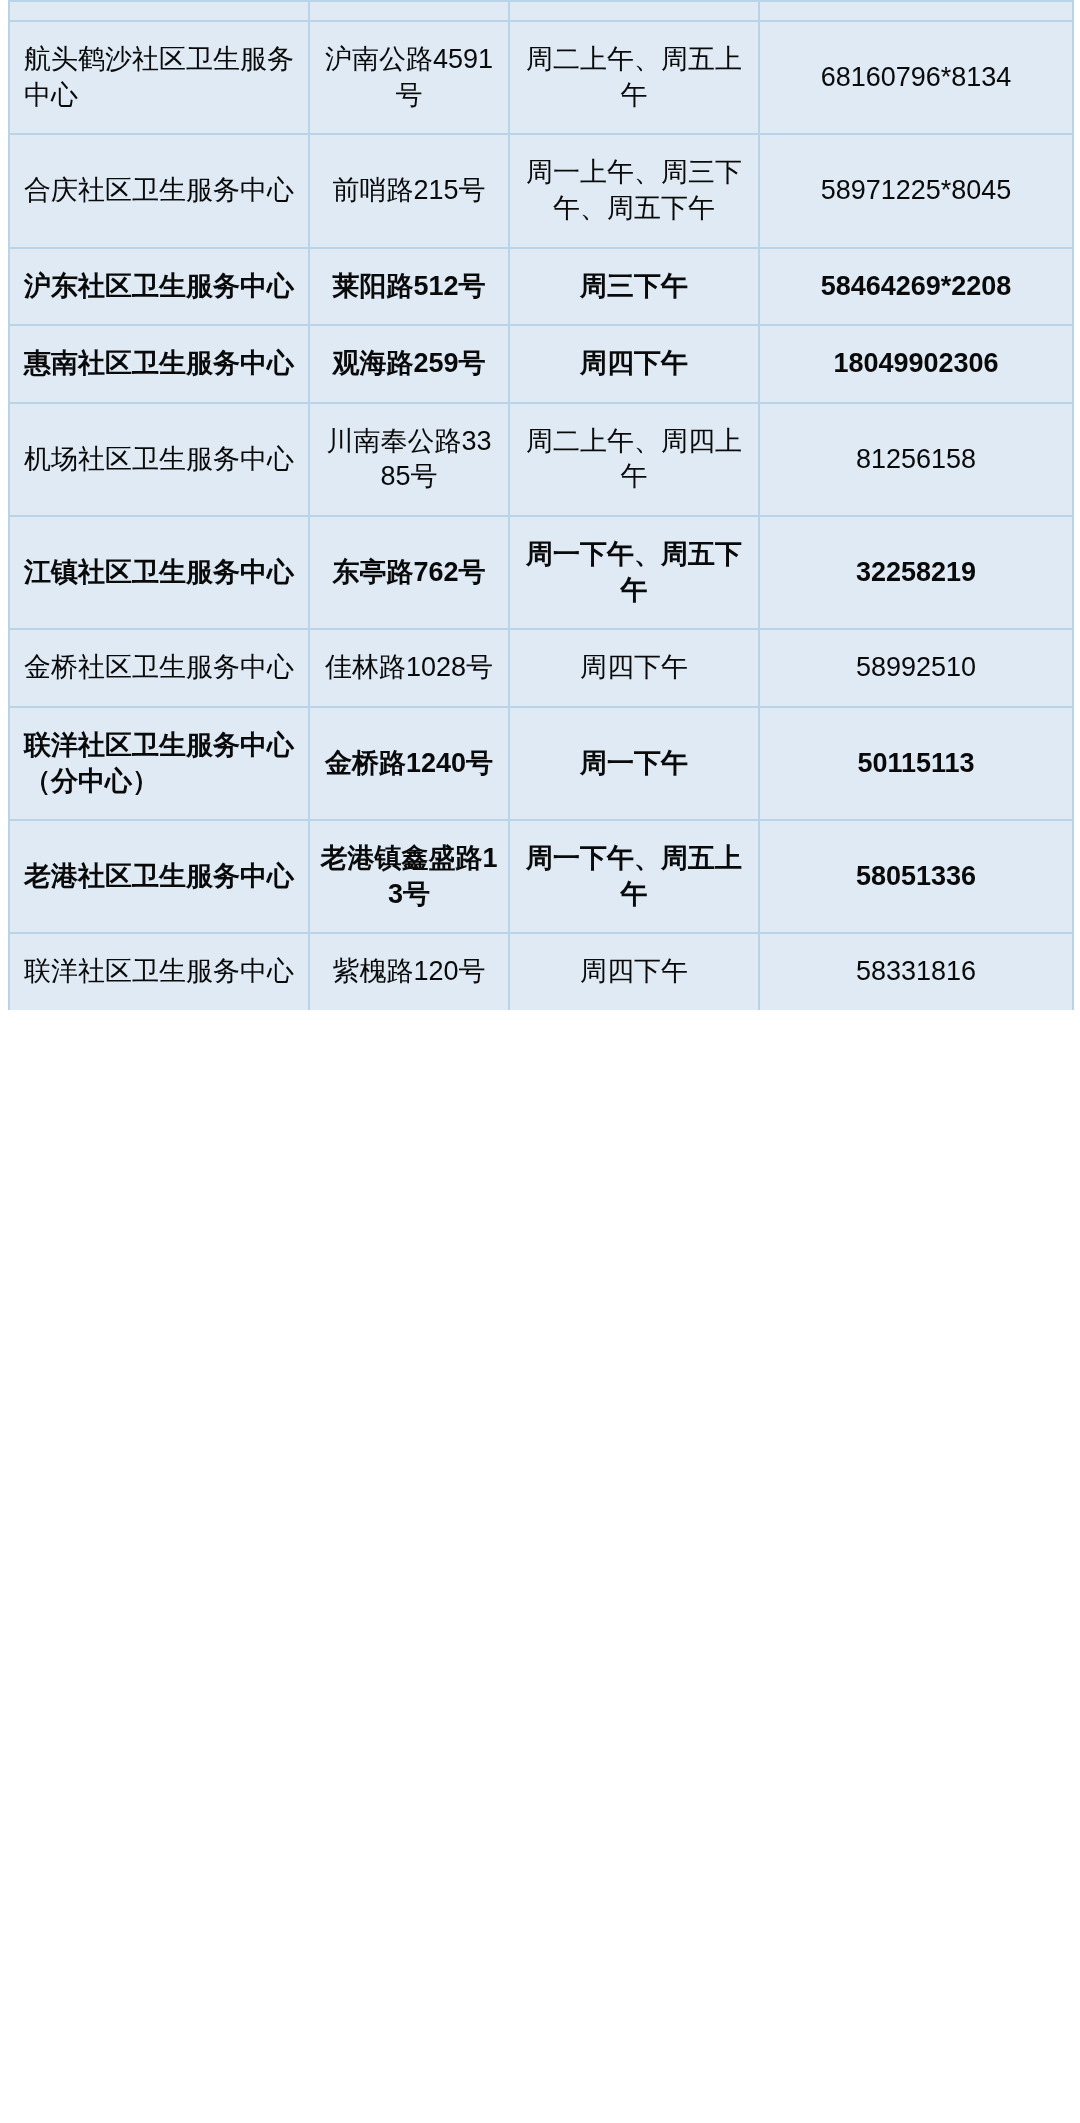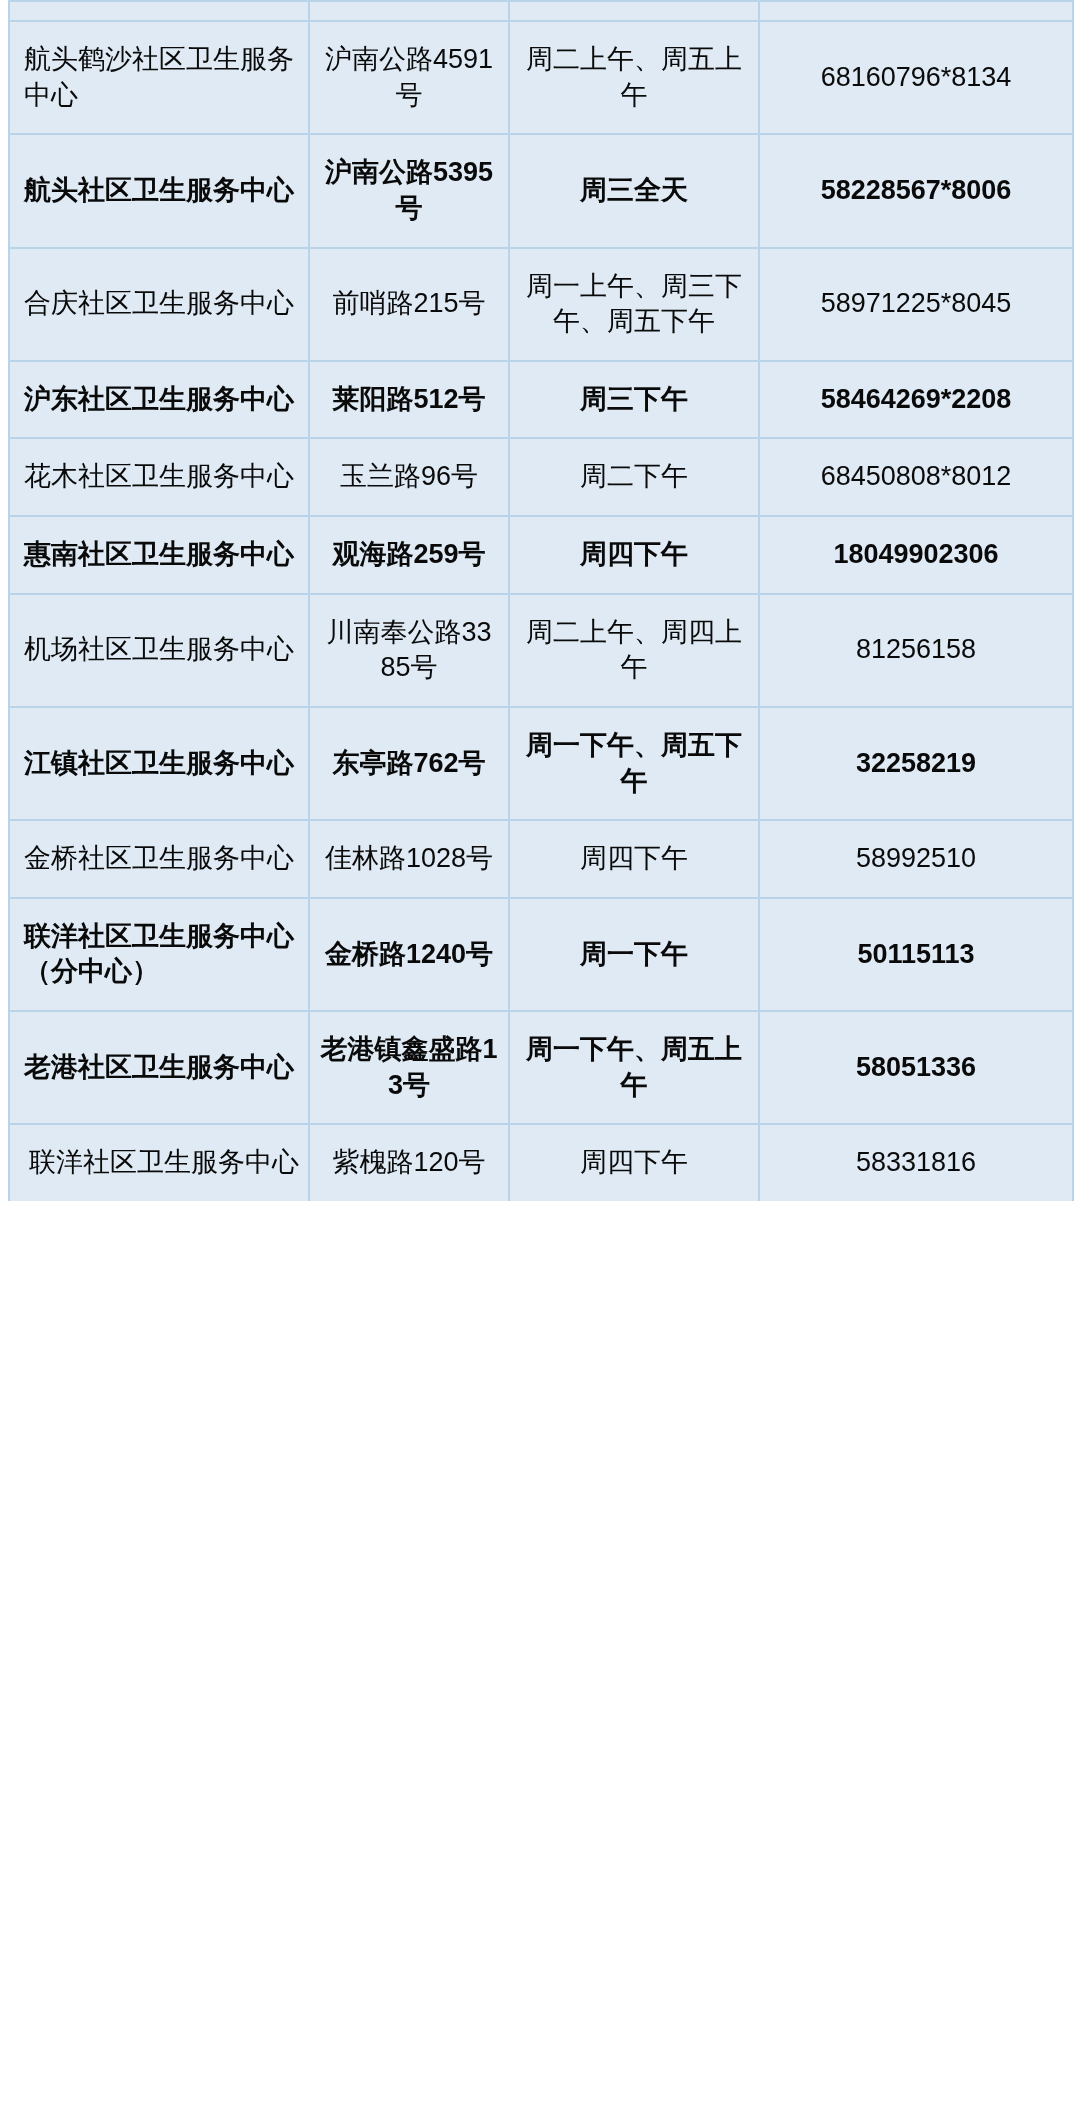--- a/index.html
+++ b/index.html
@@ -53,21 +53,20 @@
     padding-left: 14px;
     padding-right: 4px;
   }
   table.info-table td.addr,
   table.info-table td.time,
   table.info-table td.phone {
     text-align: center;
   }
   table.info-table tr.last td {
     border-bottom: none;
-    text-align: center;
   }
 </style>
 </head>
 <body>
 
 <div class="sheet">
   <table class="info-table">
     <colgroup>
       <col class="c0">
       <col class="c1">
@@ -80,43 +79,31 @@
         <td></td>
         <td></td>
         <td></td>
       </tr>
       <tr>
         <td class="name">航头鹤沙社区卫生服务中心</td>
         <td class="addr">沪南公路4591号</td>
         <td class="time">周二上午、周五上午</td>
         <td class="phone">68160796*8134</td>
       </tr>
-      <tr class="bold">
-        <td class="name">航头社区卫生服务中心</td>
-        <td class="addr">沪南公路5395号</td>
-        <td class="time">周三全天</td>
-        <td class="phone">58228567*8006</td>
-      </tr>
       <tr>
         <td class="name">合庆社区卫生服务中心</td>
         <td class="addr">前哨路215号</td>
         <td class="time">周一上午、周三下午、周五下午</td>
         <td class="phone">58971225*8045</td>
       </tr>
       <tr class="bold">
         <td class="name">沪东社区卫生服务中心</td>
         <td class="addr">莱阳路512号</td>
         <td class="time">周三下午</td>
         <td class="phone">58464269*2208</td>
-      </tr>
-      <tr>
-        <td class="name">花木社区卫生服务中心</td>
-        <td class="addr">玉兰路96号</td>
-        <td class="time">周二下午</td>
-        <td class="phone">68450808*8012</td>
       </tr>
       <tr class="bold">
         <td class="name">惠南社区卫生服务中心</td>
         <td class="addr">观海路259号</td>
         <td class="time">周四下午</td>
         <td class="phone">18049902306</td>
       </tr>
       <tr>
         <td class="name">机场社区卫生服务中心</td>
         <td class="addr">川南奉公路3385号</td>

